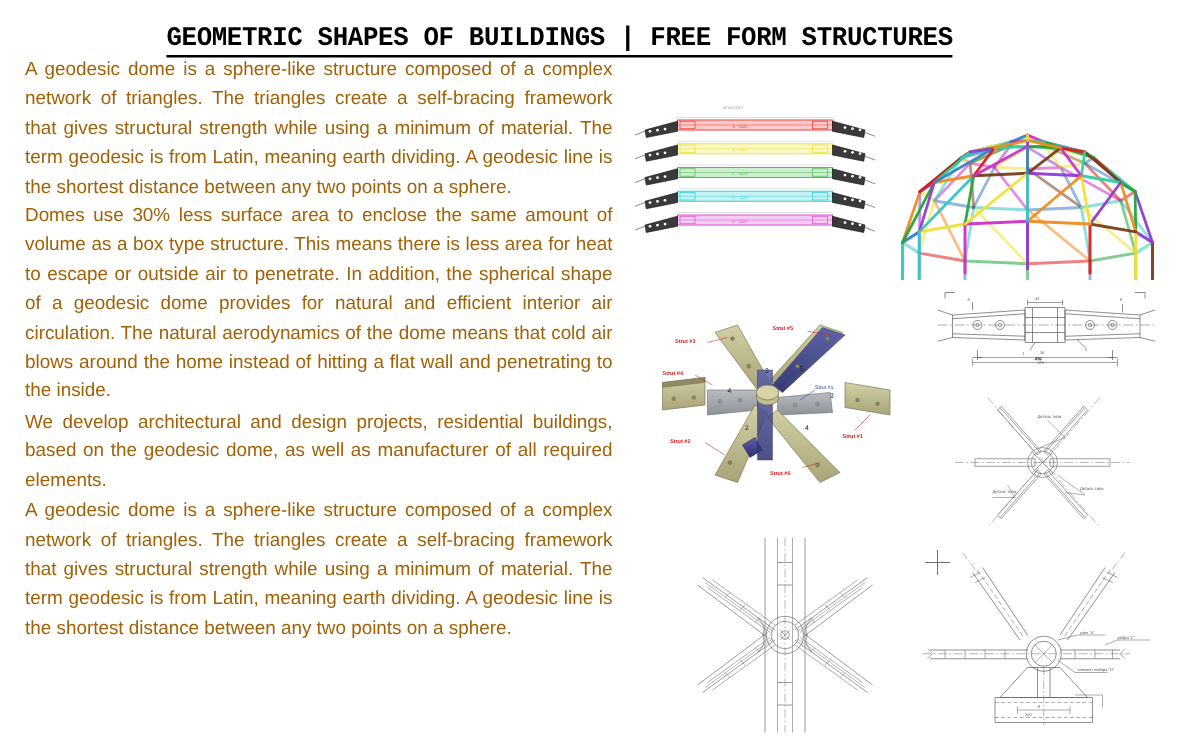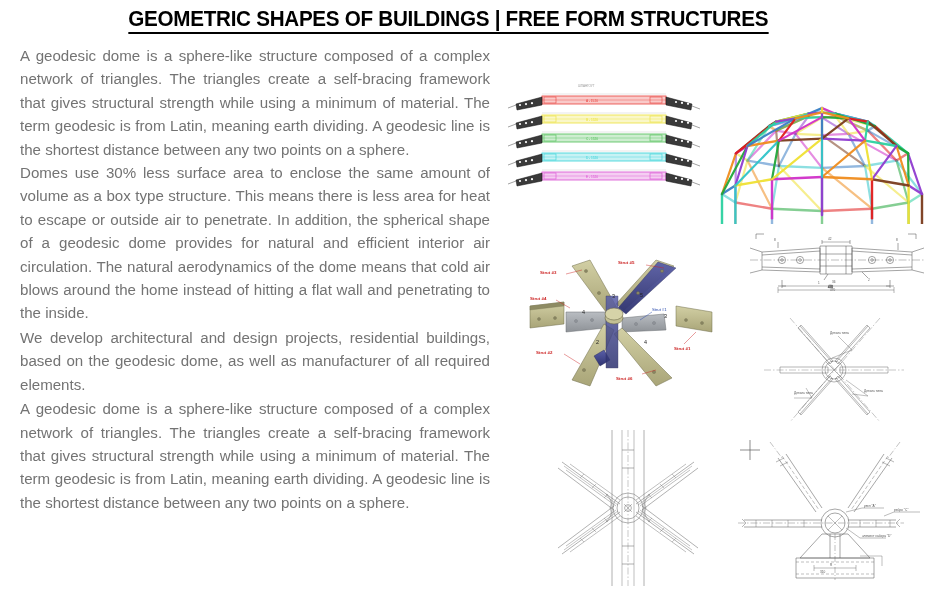--- a/index.html
+++ b/index.html
@@ -18,24 +18,25 @@
   #page {
     width: 942px;
     height: 597px;
     position: relative;
     background: #ffffff;
   }
 
   
   .title-bar {
     position: absolute;
-    top: 8px;
+    top: 20px;
     left: 0;
     width: 896px;
     text-align: center;
+    font-family: Liberation Mono, monospace;
   }
   .title-text {
     display: inline-block;
     font-size: 21.5px;
     font-weight: bold;
     letter-spacing: -0.3px;
     line-height: 1.08;
     border-bottom: 2.5px solid #000;
     padding-bottom: 1px;
     white-space: nowrap;
@@ -48,21 +49,21 @@
     position: absolute;
     left: 20px;
     top: 44px;
     width: 470px;
   }
   .para {
     text-align: justify;
     font-size: 15.1px;
     line-height: 23.4px;
     margin: 0;
-    color: #737373;
+    color: #a16207;
     hyphens: manual;
   }
   .para.gap { margin-top: 1px; }
 
   
   .fig {
     position: absolute;
     overflow: hidden;
   }
   .fig svg { display: block; }

